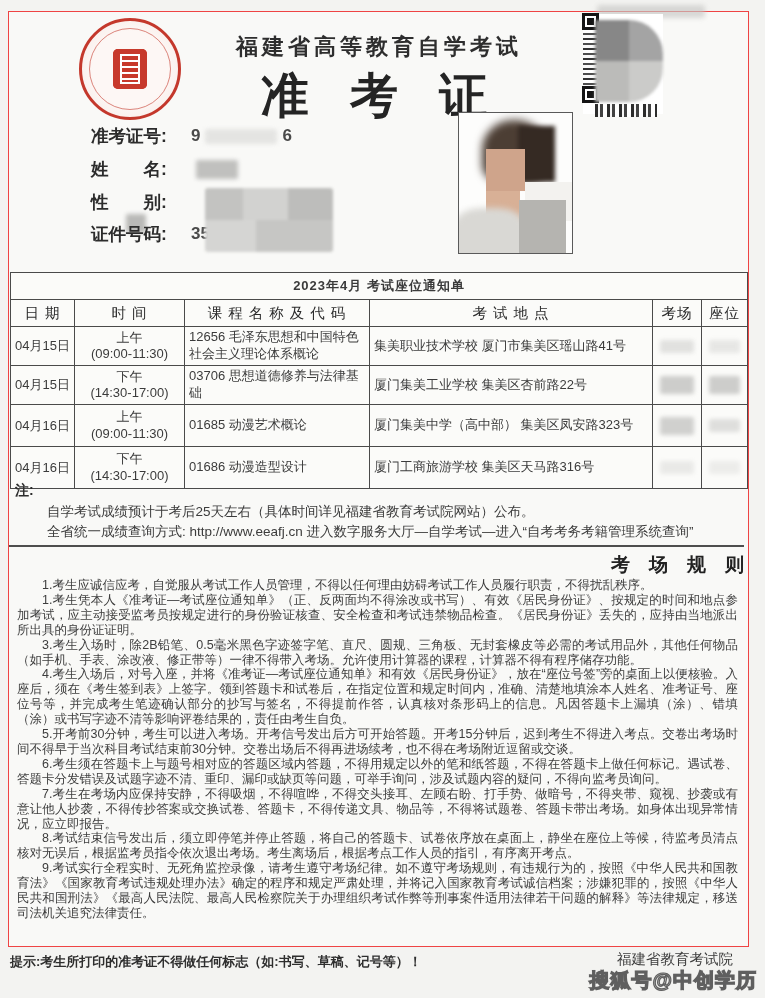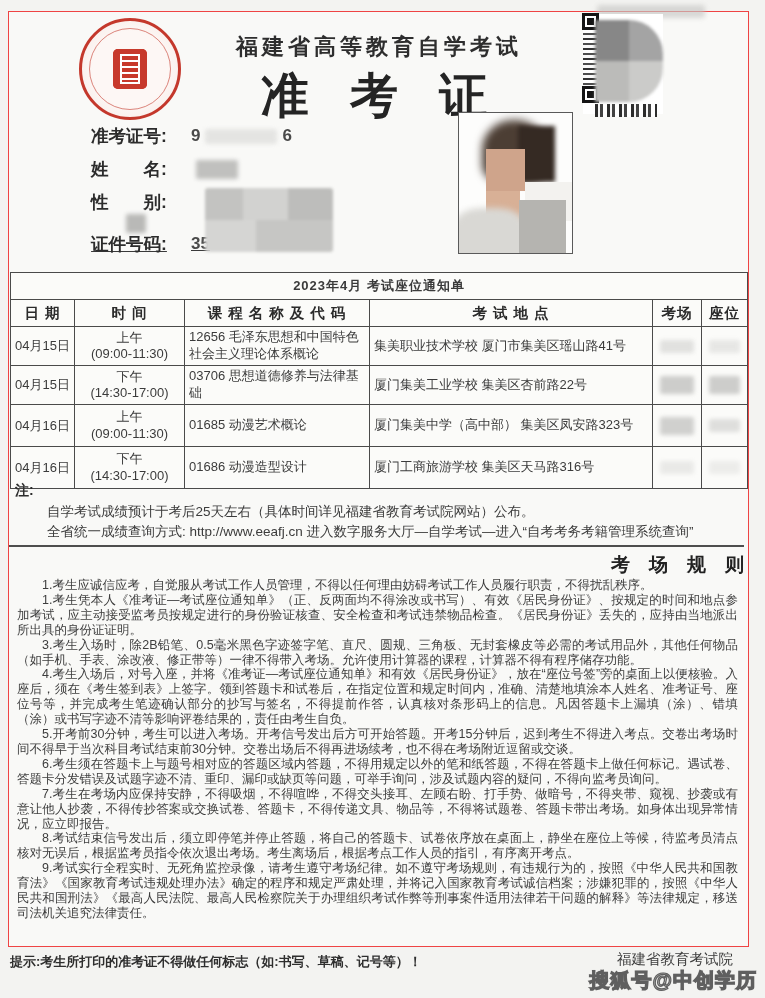--- a/index.html
+++ b/index.html
@@ -64,21 +64,21 @@
     filter:blur(1.5px);}
   .photo{left:449px;top:100px;width:115px;height:142px;background:#fdfdfc;
     border:1.5px solid #5a5a5a;box-sizing:border-box;overflow:hidden;}
   .ph{position:absolute;}
   
   .exam-table{position:absolute;left:1px;top:260px;width:737px;
     border-collapse:collapse;table-layout:fixed;background:#fbfbf9;}
   .exam-table td,.exam-table th{border:1.5px solid #4a4a4a;padding:2px 4px;
     font-size:13px;color:#3b3b3b;box-sizing:border-box;overflow:hidden;}
   .t-title{font-size:15.5px;font-weight:bold;text-align:center;letter-spacing:1px;color:#242424;height:27px;}
-  .t-head th{font-size:14.5px;font-weight:bold;text-align:center;letter-spacing:1px;color:#2b2b2b;height:27px;}
+  .t-head th{font-size:14.5px;font-weight:normal;text-align:center;letter-spacing:1px;color:#2b2b2b;height:27px;}
   .c-center{text-align:center;}
   .c-left{text-align:left;padding-left:7px;line-height:1.3;}
   .time-cell{line-height:1.25;}
   .cell-sm{width:85%;height:13px;margin:1px auto;background:#c2c2c0;filter:blur(2px);border-radius:2px;}
   
   .note-label{left:6px;top:470px;font-size:14px;font-weight:bold;color:#2d2d2d;}
   .note-line1{left:38px;top:491px;font-size:13.5px;color:#3b3b3b;}
   .note-line2{left:38px;top:511px;font-size:13.5px;color:#3b3b3b;}
   .divider{left:0;top:533px;width:735px;height:2px;background:#4e4e4e;}
   
@@ -130,21 +130,21 @@
     </span>
   </div>
   <div class="abs field" style="top:178px;flex-direction:column;">
     <span class="field-label">性　　别:</span>
     <span class="field-value">
       <span></span>
       <span class="smudge" style="width:20px;height:19px;background:#b9b9b7;"></span>
       <span></span>
     </span>
   </div>
-  <div class="abs field" style="top:220px;text-decoration:underline;">
+  <div class="abs field" style="top:210px;">
     <span class="field-label">证件号码:</span>
     <span class="field-value">
       <span>35</span>
       <span></span>
     </span>
   </div>
 
   <div class="abs mosaic" style="left:196px;top:176px;width:128px;height:64px;border-radius:3px;"></div>
 
   <div class="abs photo">

